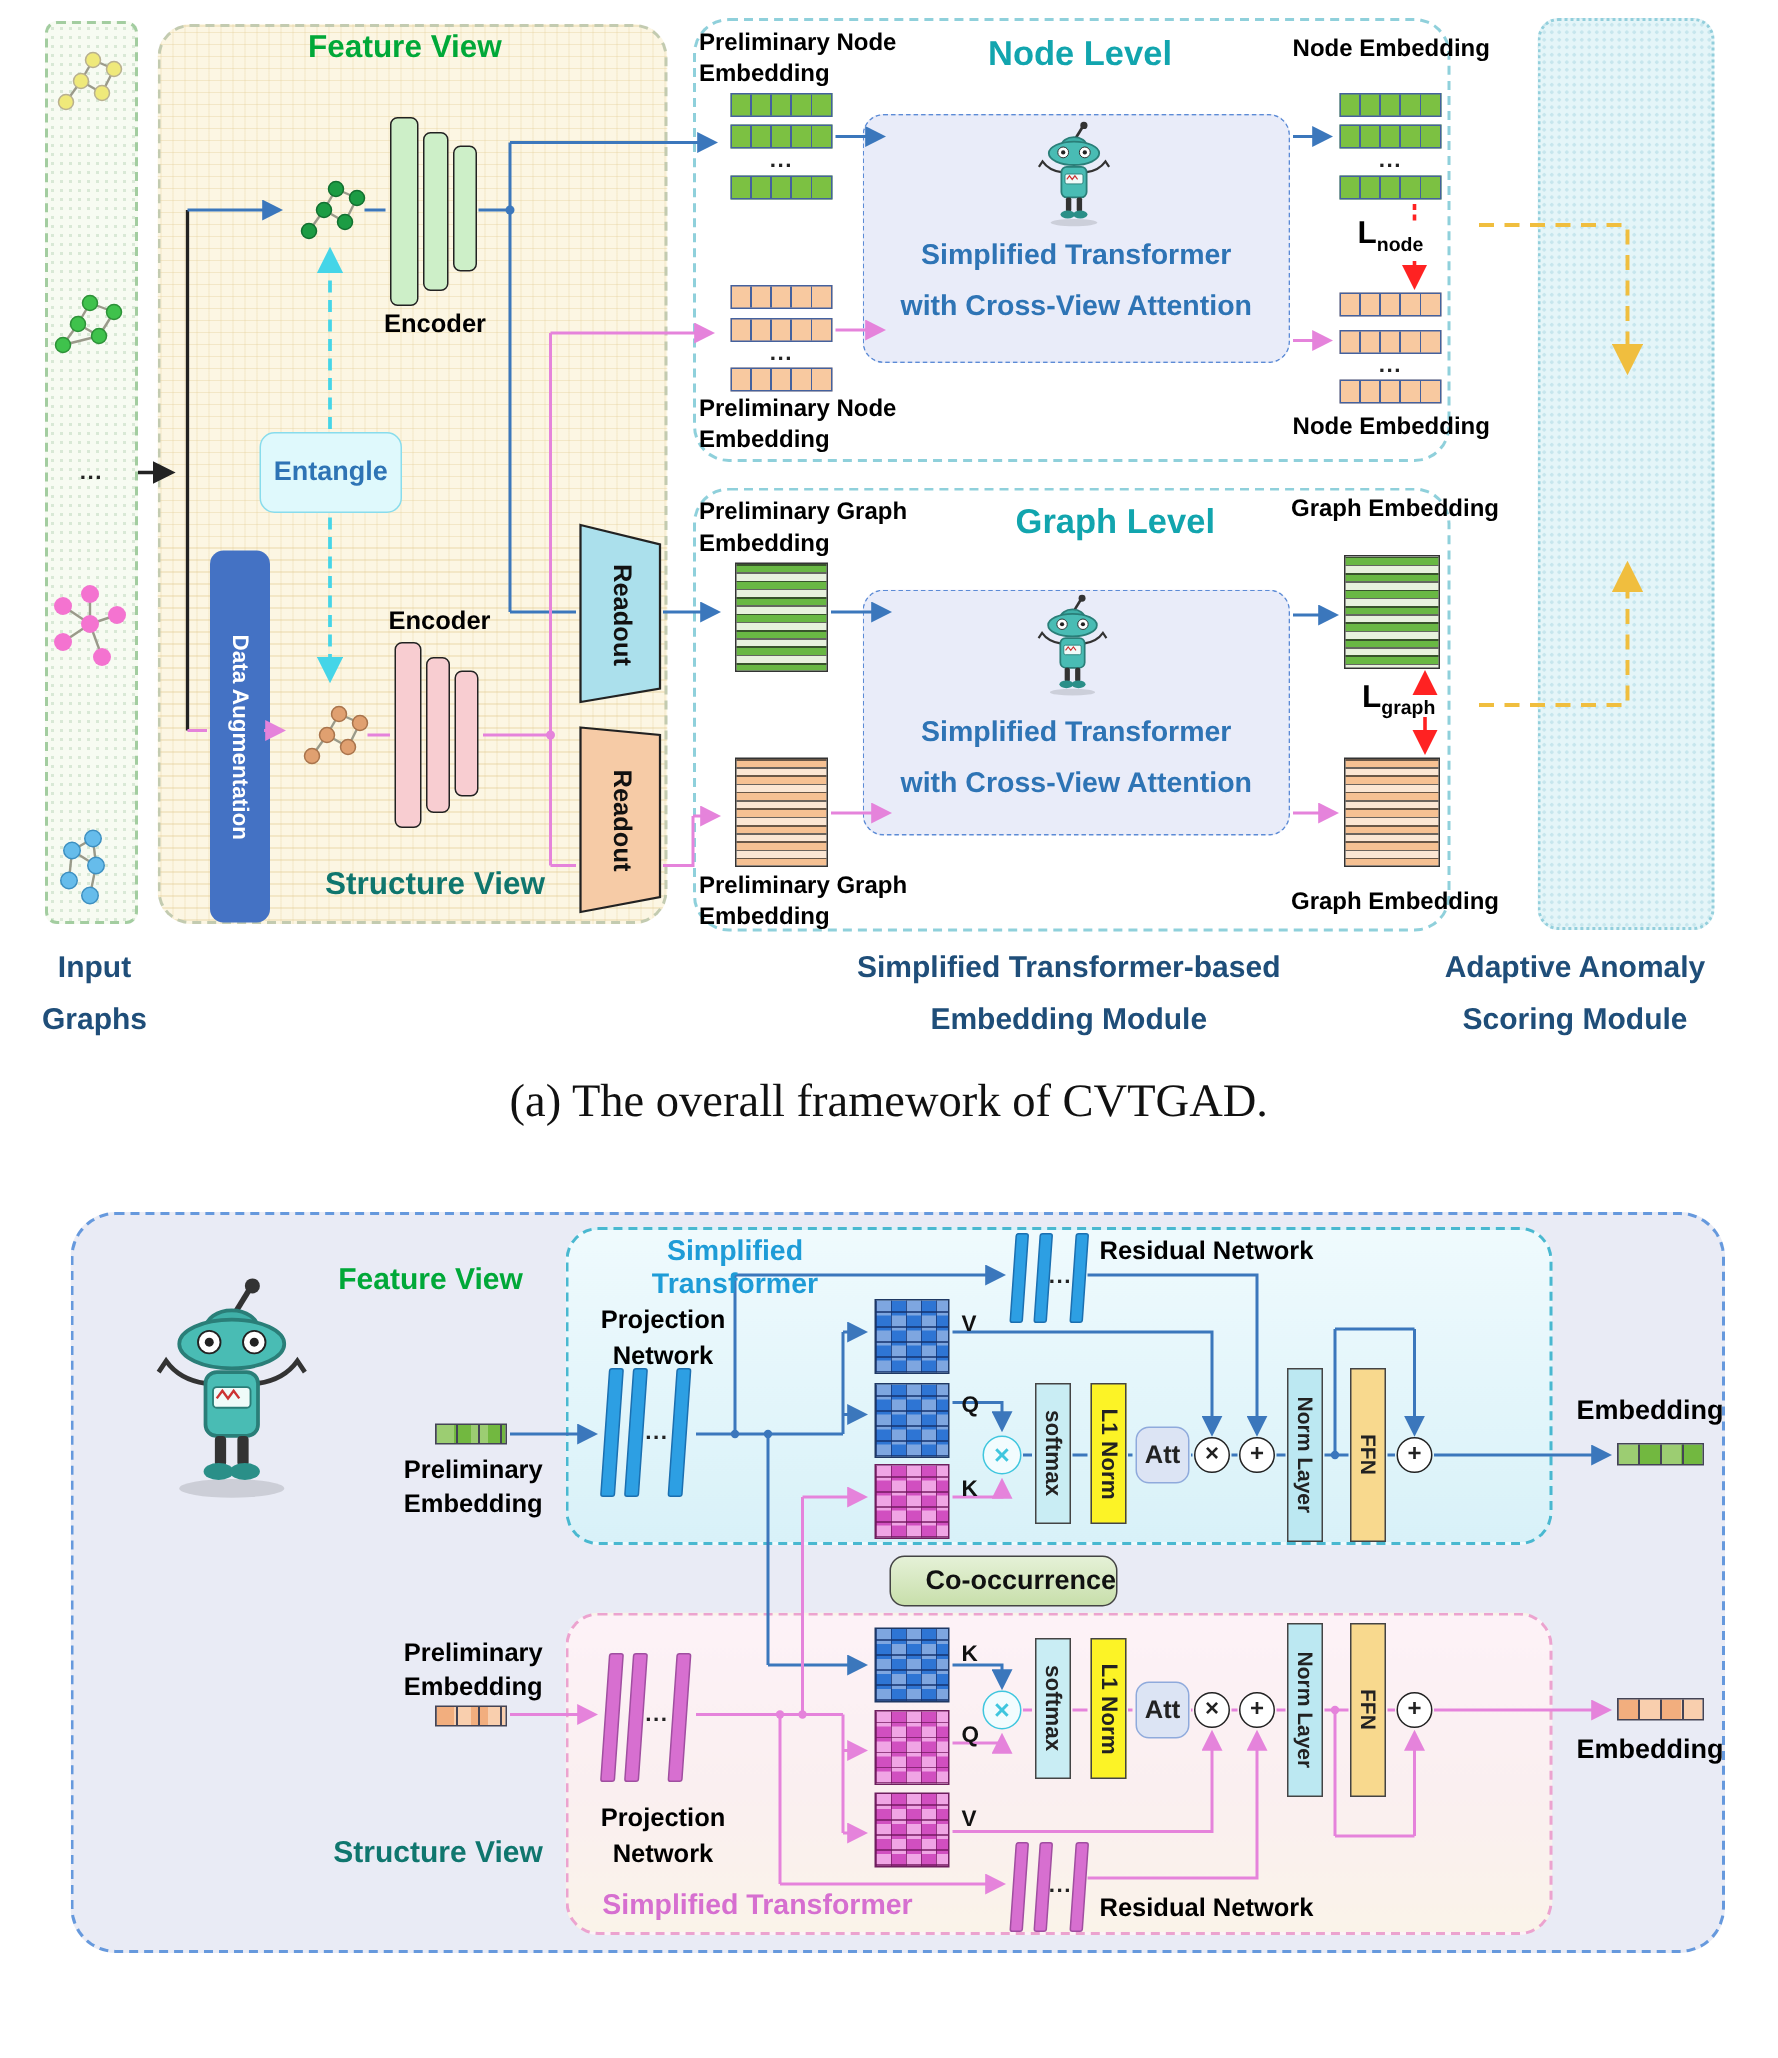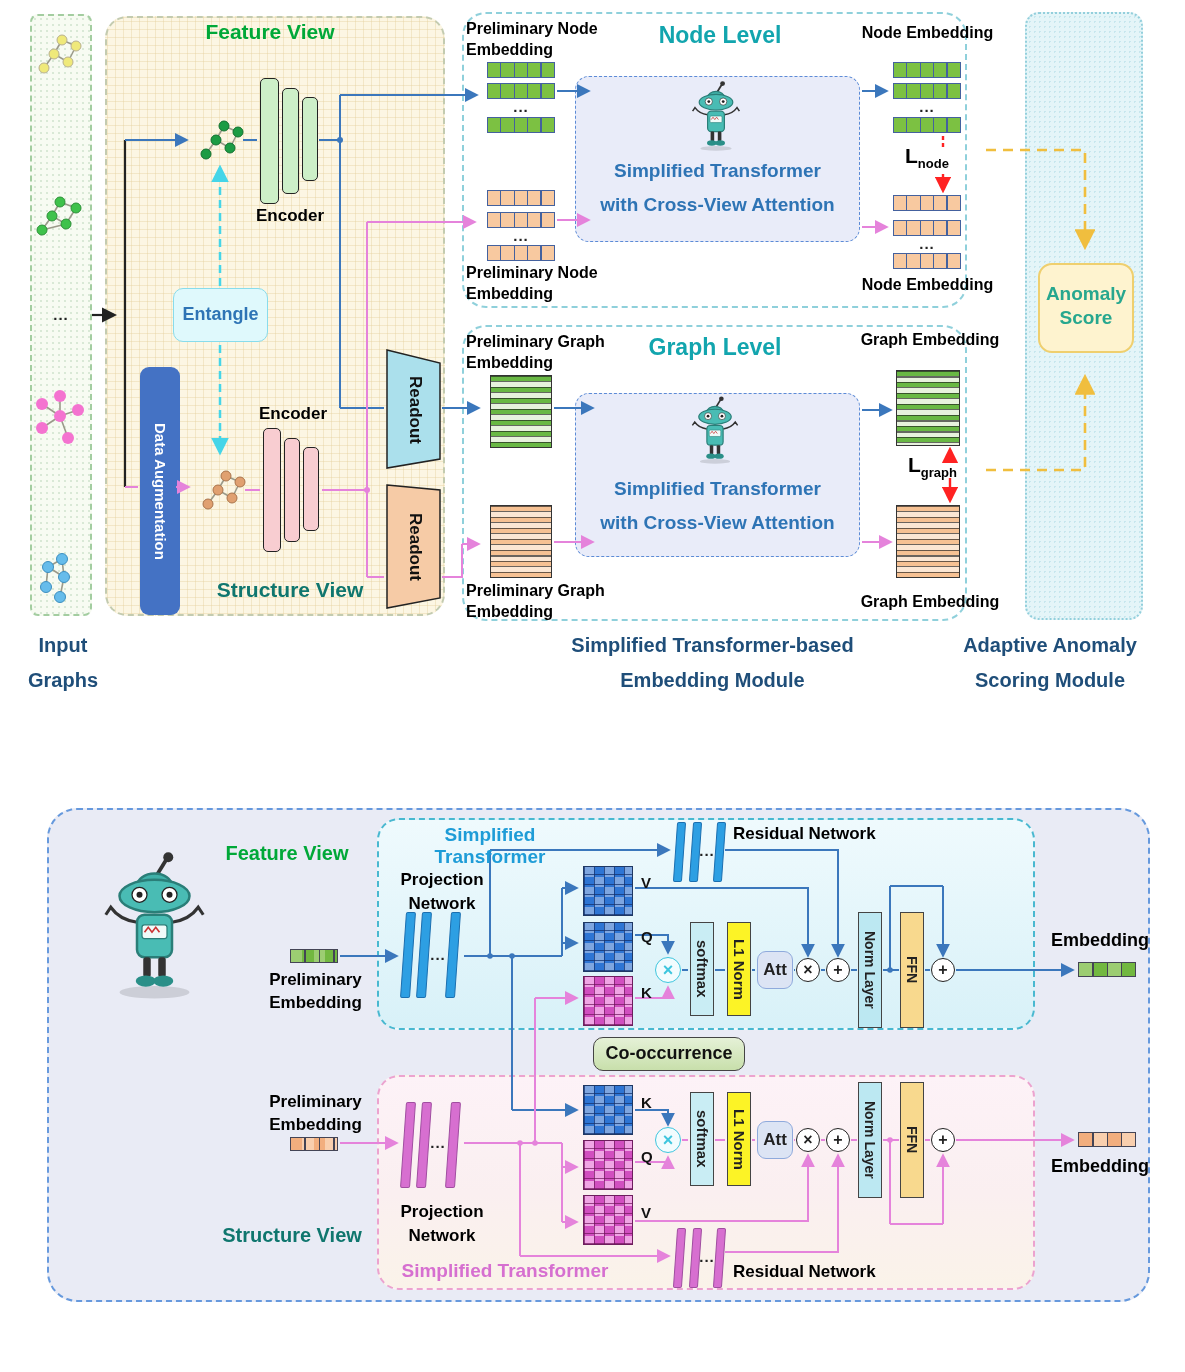--- a/index.html
+++ b/index.html
@@ -71,21 +71,21 @@
   .opbox{width:24px;height:24px;border-radius:50%;border:1.7px solid #222;background:#fff;z-index:3;
     display:flex;align-items:center;justify-content:center;font-weight:bold;font-size:16px;color:#222;line-height:1;}
   .opbox.cyan{border-color:#3FC6DE;color:#3FC6DE;background:#F2FCFE;width:26px;height:26px;font-size:18px;}
   .pipe{z-index:2;display:flex;align-items:center;justify-content:center;font-weight:bold;color:#222;}
   .softmax{background:#C9EDF4;border:1.3px solid #444;font-size:15px;}
   .l1norm{background:#FCF326;border:1.3px solid #444;font-size:15px;}
   .normlayer{background:#BCE8F2;border:1.3px solid #444;font-size:14px;}
   .ffn{background:#F8D98E;border:1.3px solid #444;font-size:14px;}
   .att{background:#DCE4F4;border:1.6px solid #8FAADC;border-radius:9px;font-size:17px;}
   .cooc{background:linear-gradient(180deg,#E5F1D7,#C8DFAB);border:1.6px solid #444;border-radius:10px;
-    font-weight:bold;font-size:18px;color:#111;text-align:center;line-height:31px;z-index:3;}
+    font-weight:bold;font-size:18px;color:#111;text-align:right;line-height:31px;z-index:3;}
   
   .bar4{width:58px;height:15px;border:1.3px solid #445;z-index:3;
     background-image:repeating-linear-gradient(90deg,transparent 0 13.2px,#445 13.2px 14.5px);}
   .bar4.green{background-image:
     repeating-linear-gradient(90deg,transparent 0 13.2px,#445 13.2px 14.5px),
     linear-gradient(90deg,#9CCD72 0 25%,#72B840 25% 50%,#9CCD72 50% 75%,#72B840 75%);}
   .bar4.orange{background-image:
     repeating-linear-gradient(90deg,transparent 0 13.2px,#445 13.2px 14.5px),
     linear-gradient(90deg,#F2AE7E 0 25%,#F9CFAE 25% 50%,#F2AE7E 50% 75%,#F9CFAE 75%);}
   .wires{position:absolute;left:0;top:0;z-index:3;pointer-events:none;}
@@ -270,21 +270,21 @@
   <div class="abs bar5 green" style="left:893px;top:117px;"></div>
   <div class="abs lbl bold" style="left:905px;top:144px;font-size:21px;"><span>L</span><sub style="font-size:13px;">node</sub></div>
   <div class="abs bar5 orange" style="left:893px;top:195px;"></div>
   <div class="abs bar5 orange" style="left:893px;top:220px;"></div>
   <div class="abs dots" style="left:893px;top:239px;width:68px;">...</div>
   <div class="abs bar5 orange" style="left:893px;top:253px;"></div>
   <div class="abs lbl bold ctr" style="left:855px;top:276px;width:145px;font-size:16px;">Node Embedding</div>
 
   <div class="abs level-box" style="left:462px;top:325px;width:505px;height:296px;"></div>
   <div class="abs lbl bold" style="left:466px;top:331px;width:165px;font-size:16px;line-height:21px;">Preliminary Graph Embedding</div>
-  <div class="abs lbl bold t-teal ctr" style="left:620px;top:334px;width:190px;font-size:23px;">Graph Level</div>
+  <div class="abs lbl bold t-teal ctr" style="left:620px;top:334px;width:190px;font-size:23px;text-align:right;">Graph Level</div>
 
   <div class="abs stripes green" style="left:490px;top:375px;width:62px;height:73px;"></div>
   <div class="abs stripes orange" style="left:490px;top:505px;width:62px;height:73px;"></div>
   <div class="abs lbl bold" style="left:466px;top:580px;width:180px;font-size:16px;line-height:21px;">Preliminary Graph Embedding</div>
 
   <div class="abs robot-box" style="left:575px;top:393px;width:285px;height:164px;"></div>
   <svg class="abs" style="left:686px;top:396px;z-index:3;" width="58" height="74" viewBox="0 0 100 126">
     <ellipse cx="50" cy="112" rx="26" ry="4" fill="rgba(0,0,0,.12)"></ellipse>
     <line x1="52" y1="18" x2="60" y2="5" stroke="#333" stroke-width="3"></line>
       <circle cx="61" cy="4" r="4" fill="#333"></circle>
@@ -306,29 +306,26 @@
   <div class="abs lbl bold t-blue ctr" style="left:575px;top:478px;width:285px;font-size:19px;">Simplified Transformer</div>
   <div class="abs lbl bold t-blue ctr" style="left:575px;top:512px;width:285px;font-size:19px;">with Cross-View Attention</div>
 
   <div class="abs lbl bold ctr" style="left:855px;top:331px;width:150px;font-size:16px;">Graph Embedding</div>
   <div class="abs stripes green" style="left:896px;top:370px;width:64px;height:76px;"></div>
   <div class="abs lbl bold" style="left:908px;top:453px;font-size:21px;"><span>L</span><sub style="font-size:13px;">graph</sub></div>
   <div class="abs stripes orange" style="left:896px;top:505px;width:64px;height:73px;"></div>
   <div class="abs lbl bold ctr" style="left:855px;top:593px;width:150px;font-size:16px;">Graph Embedding</div>
 
   <div class="abs adaptive-box" style="left:1025px;top:12px;width:118px;height:608px;"></div>
-  <div class="abs anomaly-box" style="left:1038px;top:263px;width:96px;height:90px;">
-    <div>Anomaly</div>
-    <div>Score</div>
-  </div>
 
   <div class="abs module-label" style="left:18px;top:628px;width:90px;">Input Graphs</div>
   <div class="abs module-label" style="left:935px;top:628px;width:230px;">Adaptive Anomaly Scoring Module</div>
   <div class="abs module-label" style="left:515px;top:628px;width:395px;">Simplified Transformer-based Embedding Module</div>
 
+  <div class="abs caption" style="left:0;top:716px;width:1185px;">(a) The overall framework of CVTGAD.</div>
 
   <div class="abs outer-b" style="left:47px;top:808px;width:1103px;height:494px;"></div>
 
   <svg class="abs" style="left:92px;top:852px;z-index:2;" width="125" height="158" viewBox="0 0 100 126">
     <ellipse cx="50" cy="112" rx="28" ry="5" fill="rgba(0,0,0,.12)"></ellipse>
     <line x1="52" y1="18" x2="60" y2="5" stroke="#333" stroke-width="3"></line>
       <circle cx="61" cy="4" r="4" fill="#333"></circle>
     <ellipse cx="50" cy="27" rx="14" ry="10" fill="#3FB0A8" stroke="#2A7E78" stroke-width="2"></ellipse>
     <ellipse cx="50" cy="35" rx="28" ry="13" fill="#49BCB4" stroke="#2A7E78" stroke-width="2"></ellipse>
     <circle cx="38" cy="34" r="6" fill="#fff" stroke="#222"></circle>

